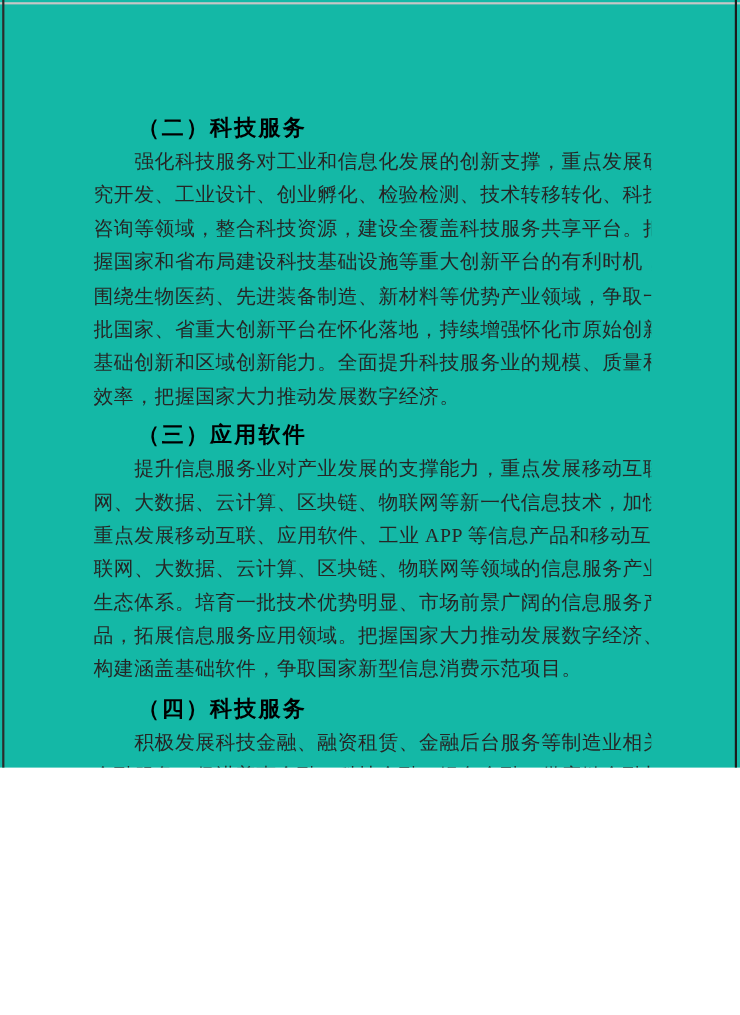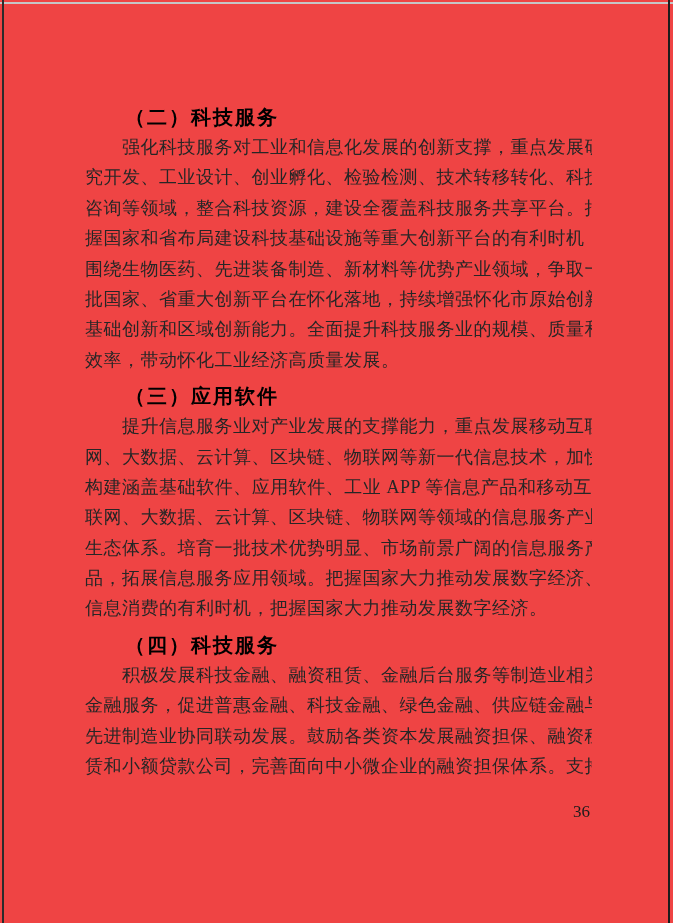--- a/index.html
+++ b/index.html
@@ -3,22 +3,22 @@
 <meta charset="utf-8">
 <style>
   html, body {
     margin: 0;
     padding: 0;
     background: #ffffff;
   }
   .page {
     position: relative;
     width: 673px;
-    height: 923px;
-    background: #ef4444;
+    height: 698px;
+    background: #14b8a6;
     overflow: hidden;
     font-family: "Liberation Serif", serif;
   }
   .border-left {
     position: absolute;
     left: 2px; top: 0;
     width: 2px; height: 923px;
     background: #2b2b2b;
   }
   .border-right {
@@ -94,32 +94,32 @@
 
     <div class="section-heading">（二）科技服务</div>
     <div class="para">
       <div class="text-line first">强化科技服务对工业和信息化发展的创新支撑，重点发展研</div>
       <div class="text-line">究开发、工业设计、创业孵化、检验检测、技术转移转化、科技</div>
       <div class="text-line">咨询等领域，整合科技资源，建设全覆盖科技服务共享平台。把</div>
       <div class="text-line">握国家和省布局建设科技基础设施等重大创新平台的有利时机，</div>
       <div class="text-line">围绕生物医药、先进装备制造、新材料等优势产业领域，争取一</div>
       <div class="text-line">批国家、省重大创新平台在怀化落地，持续增强怀化市原始创新、</div>
       <div class="text-line">基础创新和区域创新能力。全面提升科技服务业的规模、质量和</div>
-      <div class="text-line last">效率，带动怀化工业经济高质量发展。</div>
+      <div class="text-line last">效率，把握国家大力推动发展数字经济。</div>
     </div>
 
     <div class="section-heading">（三）应用软件</div>
     <div class="para">
       <div class="text-line first">提升信息服务业对产业发展的支撑能力，重点发展移动互联</div>
       <div class="text-line">网、大数据、云计算、区块链、物联网等新一代信息技术，加快</div>
-      <div class="text-line">构建涵盖基础软件、应用软件、工业 APP 等信息产品和移动互</div>
+      <div class="text-line">重点发展移动互联、应用软件、工业 APP 等信息产品和移动互</div>
       <div class="text-line">联网、大数据、云计算、区块链、物联网等领域的信息服务产业</div>
       <div class="text-line">生态体系。培育一批技术优势明显、市场前景广阔的信息服务产</div>
       <div class="text-line">品，拓展信息服务应用领域。把握国家大力推动发展数字经济、</div>
-      <div class="text-line last">信息消费的有利时机，把握国家大力推动发展数字经济。</div>
+      <div class="text-line last">构建涵盖基础软件，争取国家新型信息消费示范项目。</div>
     </div>
 
     <div class="section-heading">（四）科技服务</div>
     <div class="para">
       <div class="text-line first">积极发展科技金融、融资租赁、金融后台服务等制造业相关</div>
       <div class="text-line">金融服务，促进普惠金融、科技金融、绿色金融、供应链金融与</div>
       <div class="text-line">先进制造业协同联动发展。鼓励各类资本发展融资担保、融资租</div>
       <div class="text-line">赁和小额贷款公司，完善面向中小微企业的融资担保体系。支持</div>
     </div>
 

